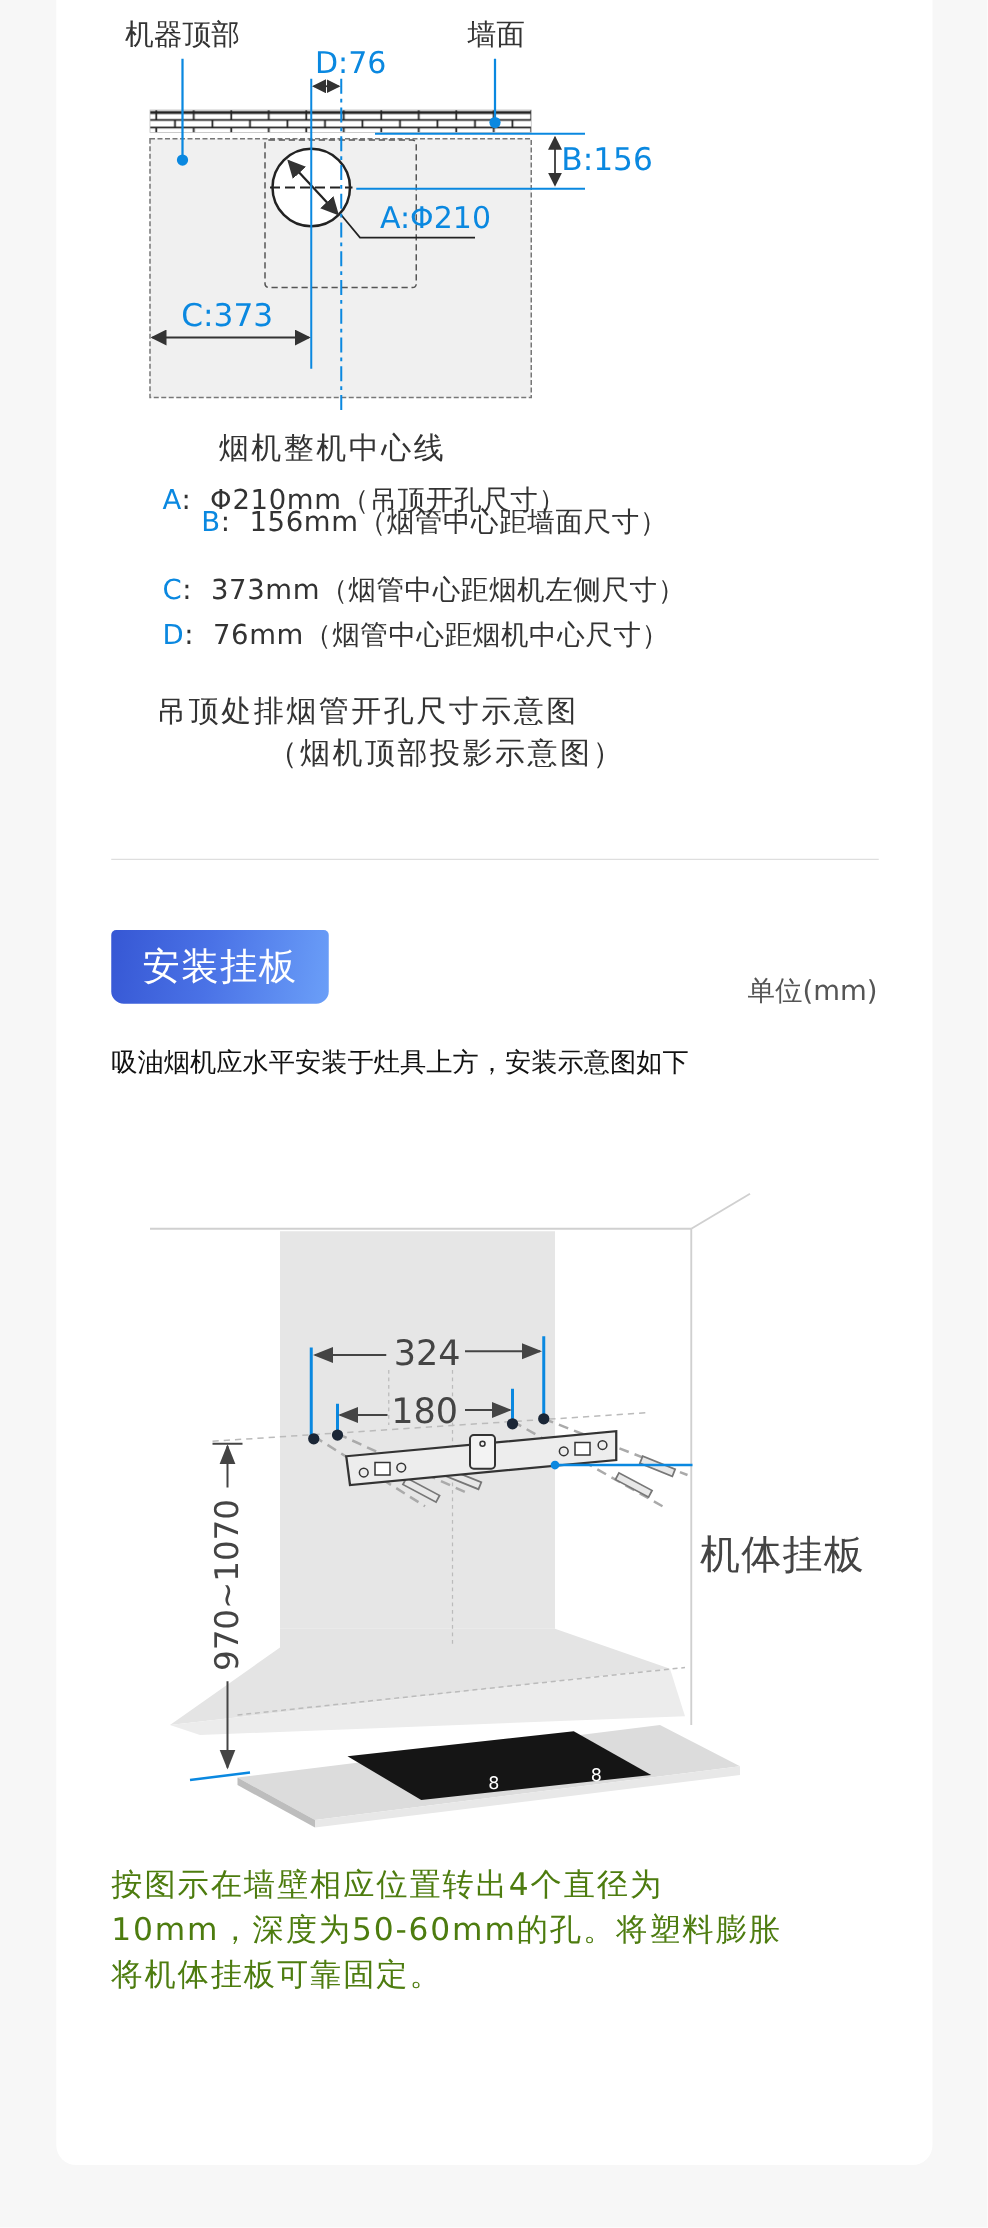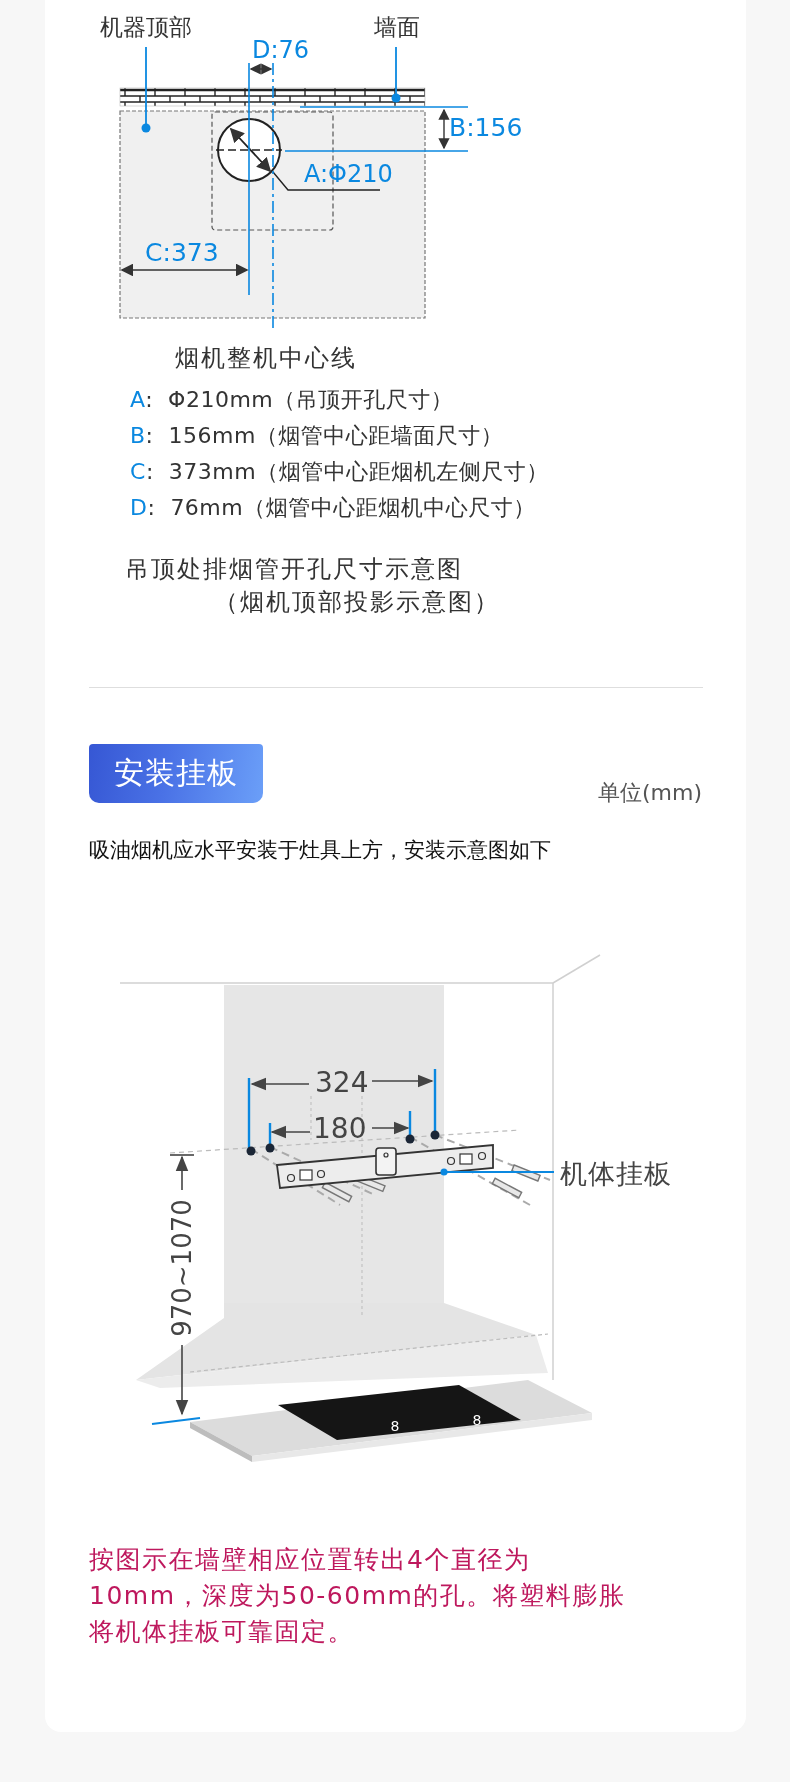--- a/index.html
+++ b/index.html
@@ -24,22 +24,22 @@
   .pill {
     position: absolute; left: 89px; top: 744px; width: 174px; height: 59px;
     background: linear-gradient(100deg, #3657d4 0%, #4a72e6 45%, #6b9ff8 100%);
     border-radius: 4px 4px 10px 10px;
     color: #fff; font-size: 30px; display: flex; align-items: center; justify-content: center;
     letter-spacing: 1px;
   }
   .unit { position: absolute; right: 88px; top: 778px; font-size: 22px; color: #555; }
   .intro { position: absolute; left: 89px; top: 836px; font-size: 21px; color: #111; }
   .para {
-    position: absolute; left: 89px; top: 1542px; width: 620px;
-    font-size: 25px; line-height: 36px; color: #be185d; letter-spacing: 1.5px; white-space: normal;
+    position: absolute; left: 89px; top: 1490px; width: 620px;
+    font-size: 25px; line-height: 36px; color: #4d7c0f; letter-spacing: 1.5px; white-space: normal;
   }
   .para div { white-space: nowrap; }
 </style>
 </head>
 <body>
 
 <div class="card"></div>
 
 <svg class="abs" style="left:0;top:0" width="790" height="340" viewBox="0 0 790 340">
   <defs>
@@ -90,21 +90,21 @@
 <div class="abs diag-label" style="left:374px;top:12px;font-size:23px;">墙面</div>
 <div class="abs blue" style="left:252px;top:36px;font-size:24px;">D:76</div>
 <div class="abs blue" style="left:449px;top:113px;font-size:25px;">B:156</div>
 <div class="abs blue" style="left:304px;top:160px;font-size:24px;">A:Φ210</div>
 <div class="abs blue" style="left:145px;top:238px;font-size:25px;">C:373</div>
 <div class="abs" style="left:175px;top:342px;font-size:24px;color:#333;letter-spacing:2px;">烟机整机中心线</div>
 
 <div class="legend-line" style="top:385px;text-align:center;">
   <span class="key">A</span><span>:</span>&nbsp;&nbsp;<span>Φ210mm（吊顶开孔尺寸）</span>
 </div>
-<div class="legend-line" style="top:421px;">
+<div class="legend-line" style="top:403px;margin-left:31px;">
   <span class="key">B</span><span>:</span>&nbsp;&nbsp;<span>156mm（烟管中心距墙面尺寸）</span>
 </div>
 <div class="legend-line" style="top:457px;">
   <span class="key">C</span><span>:</span>&nbsp;&nbsp;<span>373mm（烟管中心距烟机左侧尺寸）</span>
 </div>
 <div class="legend-line" style="top:493px;">
   <span class="key">D</span><span>:</span>&nbsp;&nbsp;<span>76mm（烟管中心距烟机中心尺寸）</span>
 </div>
 
 <div class="caption" style="left:125px;top:553px;">吊顶处排烟管开孔尺寸示意图</div>
@@ -193,20 +193,20 @@
 
   <polygon points="278,1405 459,1385 521,1420 337,1440" fill="#151515"></polygon>
   <text x="395" y="1431" font-size="14" fill="#fff" text-anchor="middle">8</text>
   <text x="477" y="1425" font-size="14" fill="#fff" text-anchor="middle">8</text>
 
   <line x1="152" y1="1424" x2="200" y2="1418" stroke="#0a88e0" stroke-width="2"></line>
 </svg>
 
 <div class="abs" style="left:315px;top:1066px;font-size:28px;color:#444;">324</div>
 <div class="abs" style="left:313px;top:1112px;font-size:28px;color:#444;">180</div>
-<div class="abs" style="left:560px;top:1156px;font-size:27px;color:#444;letter-spacing:1px;">机体挂板</div>
+<div class="abs" style="left:560px;top:1222px;font-size:32px;color:#444;letter-spacing:1px;">机体挂板</div>
 <div class="abs" style="left:182px;top:1268px;font-size:26px;color:#444;transform:translate(-50%,-50%) rotate(-90deg);transform-origin:center;">970~1070</div>
 
 <div class="para">
   <div>按图示在墙壁相应位置转出4个直径为</div>
   <div>10mm，深度为50-60mm的孔。将塑料膨胀</div>
   <div>将机体挂板可靠固定。</div>
 </div>
 
 </body></html>

